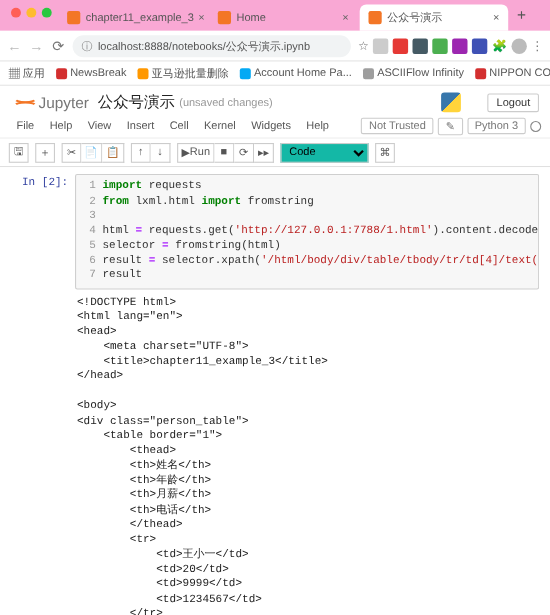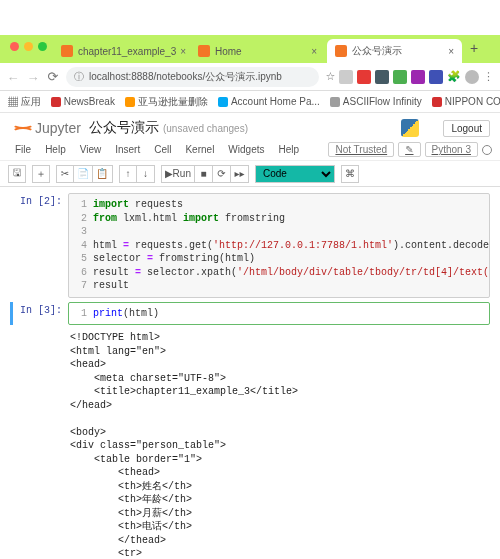--- a/index.html
+++ b/index.html
@@ -1,19 +1,19 @@
 <!DOCTYPE html>
 <html><head>
 <meta charset="utf-8">
 <style>
   * { box-sizing: border-box; margin: 0; padding: 0; }
   body { font-family: -apple-system, BlinkMacSystemFont, "Helvetica Neue", Arial, sans-serif; font-size: 11px; color: #333; background: #fff; width: 500px; }
   
   
-  .browser-top { background: #bef264; margin-top: 35px; }
+  .browser-top { background: #f9a8d4; }
   .tabstrip { display: flex; align-items: flex-end; height: 28px; padding-left: 6px; }
   .traffic { display: flex; gap: 5px; padding: 0 6px 6px 4px; align-self: center; }
   .tl { width: 9px; height: 9px; border-radius: 50%; }
   .tl.red { background: #ff5f57; } .tl.yel { background: #febc2e; } .tl.grn { background: #28c840; }
   .tab { display: flex; align-items: center; height: 24px; padding: 0 8px; margin-right: 2px; font-size: 10px; color: #555; border-radius: 6px 6px 0 0; max-width: 135px; overflow: hidden; white-space: nowrap; flex: 1; }
   .tab.active { background: #fff; }
   .tab .favicon { width: 12px; height: 12px; margin-right: 5px; border-radius: 2px; flex-shrink: 0; }
   .tab .close { margin-left: auto; color: #666; font-size: 10px; padding-left: 4px; }
   .newtab { width: 20px; text-align: center; color: #555; font-size: 14px; align-self: center; padding-bottom: 2px; }
   
@@ -39,21 +39,21 @@
   .jlogo .circ::after { bottom:2px; border-bottom-color: transparent; border-left-color: transparent; border-right-color: transparent; }
   .jlogo .txt { font-size: 14px; color: #767676; font-weight: 400; }
   .nbname { font-size: 14px; margin-left: 8px; color: #222; }
   .nbstatus { font-size: 10px; color: #999; margin-left: 4px; }
   .jtitle .right { margin-left: auto; display: flex; gap: 24px; align-items: center; }
   .pylogo { width: 18px; height: 18px; background: linear-gradient(135deg,#3776ab 50%,#ffd43b 50%); border-radius: 3px; }
   .logout { border: 1px solid #ccc; padding: 2px 7px; border-radius: 2px; font-size: 10px; background: #fff; }
   
   .menubar { display: flex; align-items: center; height: 22px; padding: 0 8px; font-size: 10px; color: #555; border-bottom: 1px solid #eee; }
   .menubar .mi { padding: 0 7px; }
-  .menubar .right { margin-left: auto; display: flex; align-items: center; gap: 4px; text-decoration: underline; }
+  .menubar .right { margin-left: auto; display: flex; align-items: center; gap: 4px; }
   .menubar .pill { border: 1px solid #ccc; padding: 1px 6px; border-radius: 2px; font-size: 10px; color: #777; }
   .kdot { width: 10px; height: 10px; border: 1px solid #888; border-radius: 50%; }
   
   .toolbar { display: flex; align-items: center; height: 26px; padding: 2px 8px; gap: 2px; border-bottom: 1px solid #ddd; font-size: 10px; }
   .tbtn { border: 1px solid #ccc; background: #fff; height: 18px; min-width: 18px; padding: 0 3px; display: inline-flex; align-items: center; justify-content: center; color: #555; font-size: 10px; }
   .tgroup { display: flex; margin-right: 4px; }
   .tgroup .tbtn + .tbtn { border-left: none; }
   .tsel { border: 1px solid #ccc; height: 18px; font-size: 10px; padding: 0 3px; width: 80px; background: #14b8a6; }
   
   
@@ -219,26 +219,20 @@
 <span class="ln">2</span><span class="kw">from</span> lxml.html <span class="kw">import</span> fromstring
 <span class="ln">3</span>
 <span class="ln">4</span>html <span class="op">=</span> requests.get(<span class="str">'http://127.0.0.1:7788/1.html'</span>).content.decode()
 <span class="ln">5</span>selector <span class="op">=</span> fromstring(html)
 <span class="ln">6</span>result <span class="op">=</span> selector.xpath(<span class="str">'/html/body/div/table/tbody/tr/td[4]/text()'</span>)
 <span class="ln">7</span>result</div>
       </div>
   </div>
 
 
-  <div class="cell sel">
-    <div class="prompt in sel-left">In [3]:</div>
-    <div class="cellbody">
-        <div class="codebox" id="code2"><span class="ln">1</span><span class="fn">print</span>(html)</div>
-      </div>
-  </div>
 
   <div class="cell">
     <div class="prompt"></div>
     <div class="cellbody">
         <div class="outbox" id="out2">&lt;!DOCTYPE html&gt;
 &lt;html lang="en"&gt;
 &lt;head&gt;
     &lt;meta charset="UTF-8"&gt;
     &lt;title&gt;chapter11_example_3&lt;/title&gt;
 &lt;/head&gt;

